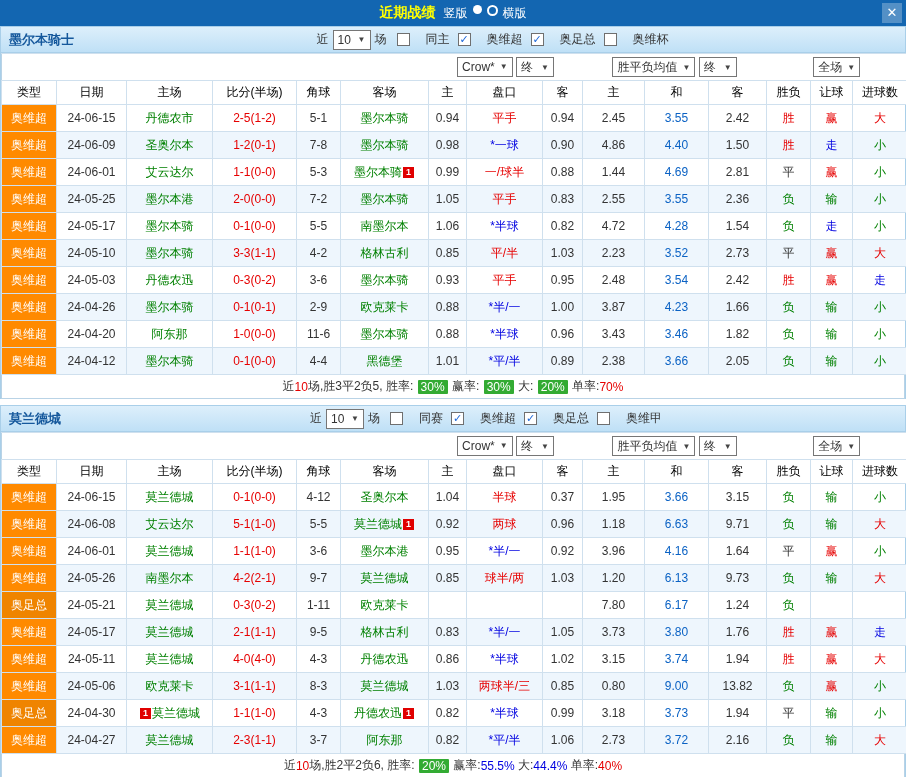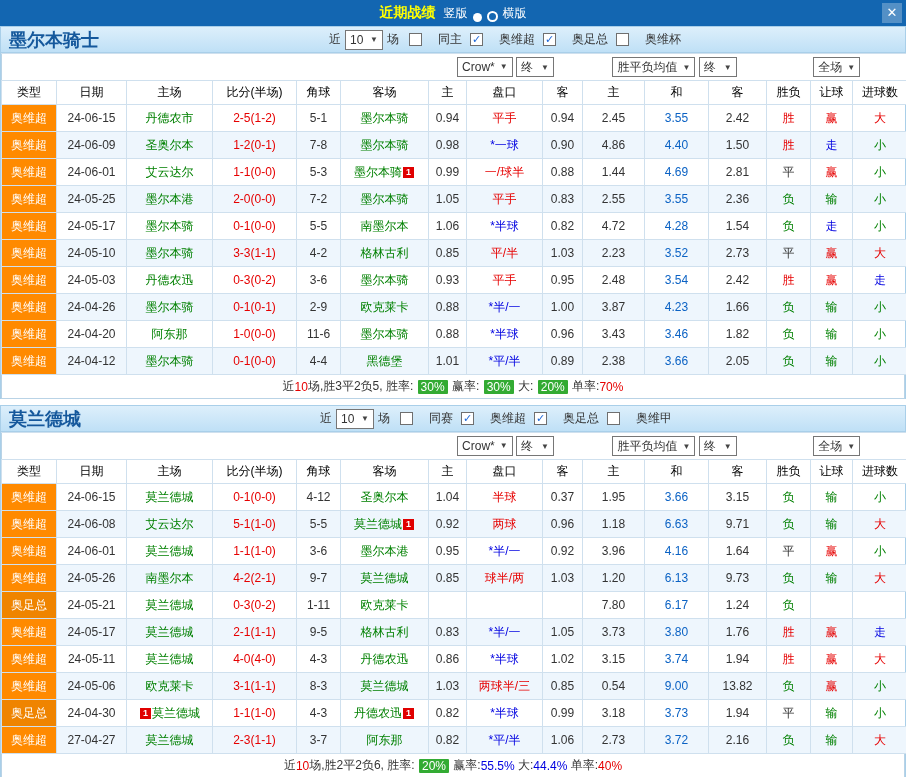--- a/index.html
+++ b/index.html
@@ -8,27 +8,27 @@
     --score-red:#e60000; --draw-odds-blue:#0b62c4; --value-blue:#0000e0;
     --badge-green:#33ab33; --row-alt:#eef6fd;
   }
   *{margin:0;padding:0;box-sizing:border-box;}
   body{width:906px;background:#fff;font-family:"Liberation Sans","DejaVu Sans",sans-serif;font-size:12px;color:#333;}
   
   .titlebar{background:var(--titlebar-blue);height:26px;display:flex;align-items:center;justify-content:center;gap:8px;position:relative;color:#fff;}
   .titlebar .title{color:var(--title-yellow);font-weight:bold;font-size:14px;}
   .radio-dot{width:9px;height:9px;border-radius:50%;background:#fff;display:inline-block;cursor:pointer;}
   .radio-empty{width:11px;height:11px;border-radius:50%;border:2px solid #fff;display:inline-block;background:transparent;cursor:pointer;}
-  .radio-group{display:flex;align-items:flex-end;gap:5px;}
+  .radio-group{display:flex;align-items:flex-start;gap:5px;}
   .close-btn{position:absolute;right:4px;top:3px;width:20px;height:20px;background:rgba(255,255,255,.28);color:#fff;text-align:center;line-height:20px;font-weight:bold;cursor:pointer;font-size:13px;}
   
   .block{border-left:1px solid #a9cfe9;border-right:1px solid #a9cfe9;}
   .block + .block{margin-top:6px;}
   .sec-head{background:linear-gradient(#ddeffb,#bfe0f6);border-top:1px solid #a9cfe9;border-bottom:1px solid #a9cfe9;height:27px;display:flex;align-items:center;padding:0 8px;}
-  .team{color:var(--section-blue);font-weight:bold;font-size:18px;flex:0 0 auto;margin-right:20px;}
+  .team{color:var(--section-blue);font-weight:bold;font-size:13px;flex:0 0 auto;margin-right:20px;}
   .filters{display:flex;align-items:center;gap:4px;color:#333;flex:1;justify-content:center;}
   .cbs{display:inline-flex;align-items:center;gap:2px;margin-left:6px;}
   .cb{display:inline-flex;align-items:center;gap:16px;margin-right:6px;cursor:pointer;}
   .cb .box{width:13px;height:13px;border:1px solid #6f6f6f;background:#fff;display:inline-flex;align-items:center;justify-content:center;font-size:11px;line-height:1;color:#1b66d9;font-weight:bold;}
   
   .select{display:inline-flex;align-items:center;justify-content:space-between;gap:5px;border:1px solid #767676;background:#fff;height:20px;padding:0 4px;cursor:pointer;min-width:38px;}
   .select .arr{font-size:8px;color:#444;}
   
   table{width:906px;border-collapse:collapse;table-layout:fixed;border:1px solid #b9d3e6;}
   td{border:1px solid #cfe0ee;text-align:center;height:27px;overflow:hidden;white-space:nowrap;font-size:12px;}
@@ -566,21 +566,21 @@
         <tr data-name="match-row">
           <td class="type-super" data-name="league-type">奥维超</td>
           <td class="dark" data-name="match-date">24-05-06</td>
           <td class="green" data-name="home-team">欧克莱卡</td>
           <td class="red" data-name="score">3-1(1-1)</td>
           <td class="dark" data-name="corner-score">8-3</td>
           <td class="green" data-name="away-team">莫兰德城</td>
           <td class="dark" data-name="handicap-home-odds">1.03</td>
           <td class="red" data-name="handicap-line">两球半/三</td>
           <td class="dark" data-name="handicap-away-odds">0.85</td>
-          <td class="dark" data-name="odds-home-win">0.54</td>
+          <td class="dark" data-name="odds-home-win">0.80</td>
           <td class="oddsblue" data-name="odds-draw">9.00</td>
           <td class="dark" data-name="odds-away-win">13.82</td>
           <td class="green" data-name="result">负</td>
           <td class="red" data-name="handicap-result">赢</td>
           <td class="green" data-name="goals-result">小</td>
         </tr>
         <tr data-name="match-row">
           <td class="type-cup" data-name="league-type">奥足总</td>
           <td class="dark" data-name="match-date">24-04-30</td>
           <td class="green" data-name="home-team"><span class="card" data-name="red-card-badge">1</span>莫兰德城</td>
@@ -592,21 +592,21 @@
           <td class="dark" data-name="handicap-away-odds">0.99</td>
           <td class="dark" data-name="odds-home-win">3.18</td>
           <td class="oddsblue" data-name="odds-draw">3.73</td>
           <td class="dark" data-name="odds-away-win">1.94</td>
           <td class="dark" data-name="result">平</td>
           <td class="green" data-name="handicap-result">输</td>
           <td class="green" data-name="goals-result">小</td>
         </tr>
         <tr data-name="match-row">
           <td class="type-super" data-name="league-type">奥维超</td>
-          <td class="dark" data-name="match-date">27-04-27</td>
+          <td class="dark" data-name="match-date">24-04-27</td>
           <td class="green" data-name="home-team">莫兰德城</td>
           <td class="red" data-name="score">2-3(1-1)</td>
           <td class="dark" data-name="corner-score">3-7</td>
           <td class="green" data-name="away-team">阿东那</td>
           <td class="dark" data-name="handicap-home-odds">0.82</td>
           <td class="blue" data-name="handicap-line">*平/半</td>
           <td class="dark" data-name="handicap-away-odds">1.06</td>
           <td class="dark" data-name="odds-home-win">2.73</td>
           <td class="oddsblue" data-name="odds-draw">3.72</td>
           <td class="dark" data-name="odds-away-win">2.16</td>

